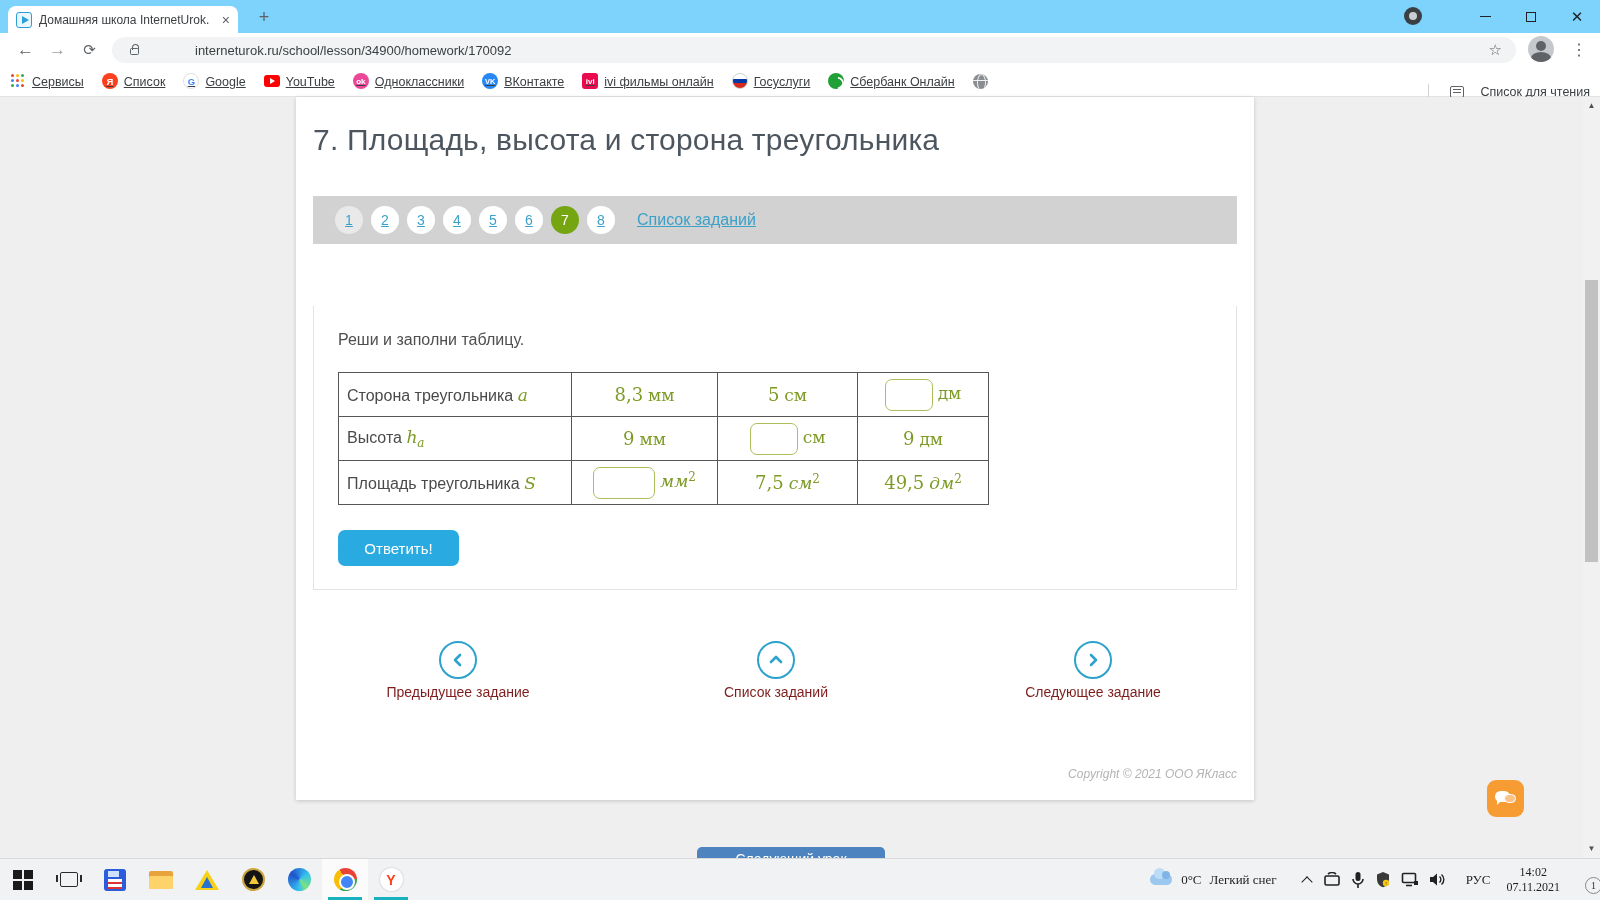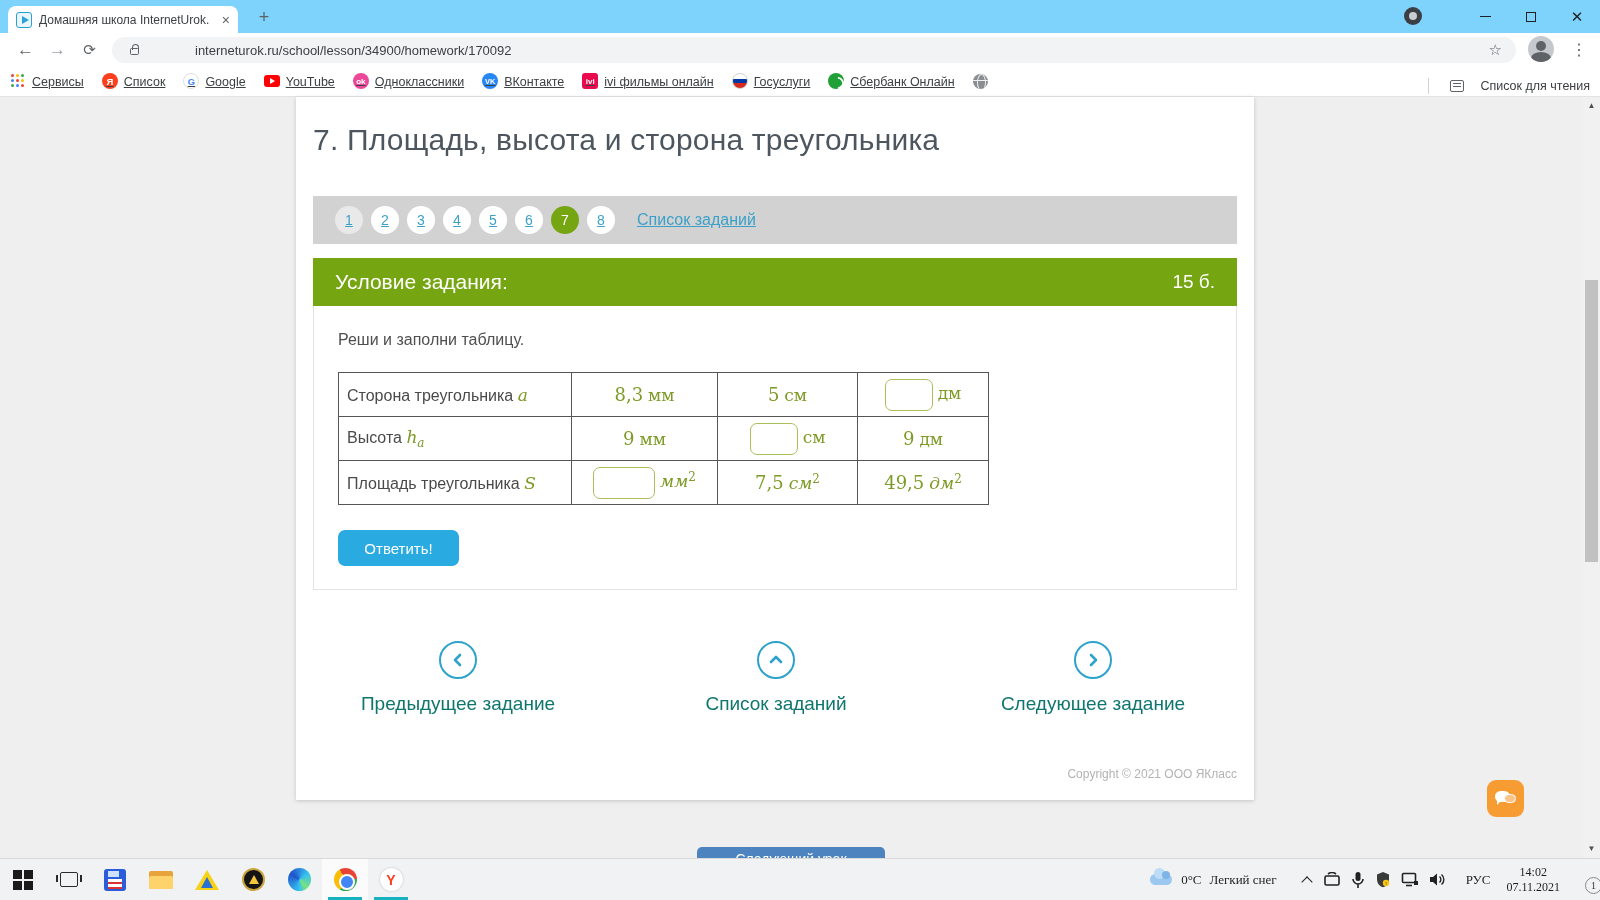--- a/index.html
+++ b/index.html
@@ -56,21 +56,21 @@
   .ivi { width:16px; height:16px; background:#ea0a4e; border-radius:3px; color:#fff; font-size:8px; font-weight:bold;
          display:flex; align-items:center; justify-content:center; }
   .flag { width:16px; height:16px; border-radius:50%; overflow:hidden; border:1px solid #d0d0d0;
           background:linear-gradient(#ffffff 33%, #0039a6 33% 66%, #d52b1e 66%); }
   .sber { width:16px; height:16px; border-radius:50%; background:#21a038; position:relative; }
   .sber::after { content:""; position:absolute; left:4px; top:4px; width:8px; height:8px; border:2px solid #fff;
                  border-left-color:transparent; border-bottom-color:transparent; border-radius:50%; transform:rotate(45deg); }
   .globe { width:15px; height:15px; border-radius:50%; background:#8a8d91; position:relative; overflow:hidden; }
   .globe::before { content:""; position:absolute; left:4px; top:0; width:7px; height:15px; border:1.2px solid #f1f1f1; border-radius:50%; }
   .globe::after  { content:""; position:absolute; left:0; top:6.5px; width:15px; height:1.2px; background:#f1f1f1; }
-  .bm-right { position:absolute; right:10px; top:4px; height:31px; display:flex; align-items:center;gap:9px; }
+  .bm-right { position:absolute; right:10px; top:10px; height:31px; display:flex; align-items:center;gap:9px; }
   .bm-divider { width:1px; height:16px; background:#d0d1d3; margin-right:12px; }
   .rl-icon { width:14px; height:12px; border:1.4px solid #5f6368; border-radius:2px; position:relative; margin-right:7px; }
   .rl-icon::before { content:""; position:absolute; left:2px; top:2px; width:8px; height:1.4px; background:#5f6368; box-shadow:0 3px 0 #5f6368; }
   .bm-right span { font-size:12.5px; color:#3c4043; }
 
   
   .content { position:absolute; top:97px; left:0; width:1600px; height:761px; background:#efefef; }
   .card { position:absolute; left:296px; top:0; width:958px; height:703px; background:#ffffff;
           box-shadow:0 1px 4px rgba(0,0,0,.18); }
   .page-title { position:absolute; left:17px; top:26px; font-size:30px; font-weight:400; color:#4d565f; letter-spacing:.2px; }
@@ -108,23 +108,23 @@
               vertical-align:middle; }
   input.ans.wide { width:62px; }
 
   .answer-btn { position:absolute; left:24px; top:224px; width:121px; height:36px; background:#29abe2; border:none;
                 border-radius:7px; color:#fff; font-size:15px; font-family:"Liberation Sans",sans-serif; cursor:pointer; }
 
   .bottom-nav-item { position:absolute; width:240px; text-align:center; cursor:pointer; }
   .bn-prev { left:42px; top:544px; } .bn-list { left:360px; top:544px; } .bn-next { left:677px; top:544px; }
   .bn-circle { width:38px; height:38px; border:2.5px solid #2da2cb; border-radius:50%; margin:0 auto;
                display:flex; align-items:center; justify-content:center; background:#fff; }
-  .bn-label { margin-top:14px; font-size:19px; color:#0f766e; }
-
-  .copyright { position:absolute; right:17px; top:670px; font-size:12px; color:#b3b3b3; }
+  .bn-label { margin-top:5px; font-size:14px; color:#7f1d1d; }
+
+  .copyright { position:absolute; right:17px; top:670px; font-size:12px; color:#b3b3b3;font-style:italic; }
 
   .partial-button { position:absolute; left:697px; top:750px; width:188px; height:11px; background:#4d84c0;
                     border-radius:5px 5px 0 0; overflow:hidden; color:#fff; font-size:14px; text-align:center;
                     padding-top:4px; cursor:pointer; }
   .chat-fab { position:absolute; left:1487px; top:683px; width:37px; height:37px; background:#f79b33; border-radius:9px;
               cursor:pointer; }
   .chat-fab .b1 { position:absolute; left:8px; top:11px; width:15px; height:11px; background:#fff; border-radius:6px; }
   .chat-fab .b1::after { content:""; position:absolute; left:2px; bottom:-3px; border-top:4px solid #fff;
                          border-right:4px solid transparent; }
   .chat-fab .b2 { position:absolute; left:17px; top:14px; width:12px; height:9px; background:#f9c38a; border-radius:5px;
@@ -315,24 +315,20 @@
         <span class="pg-circle">2</span>
         <span class="pg-circle">3</span>
         <span class="pg-circle">4</span>
         <span class="pg-circle">5</span>
         <span class="pg-circle">6</span>
         <span class="pg-circle active">7</span>
         <span class="pg-circle">8</span>
         <span class="pg-list-link">Список заданий</span>
       </div>
 
-      <div class="task-header">
-        <span class="th-label">Условие задания:</span>
-        <span class="th-points">15 б.</span>
-      </div>
 
       <div class="task-panel">
         <div class="instruction">Реши и заполни таблицу.</div>
 
         <table class="task">
           <tbody>
               <tr>
             <td class="lbl">
               <span>Сторона треугольника</span>
               <span class="sym">a</span>

